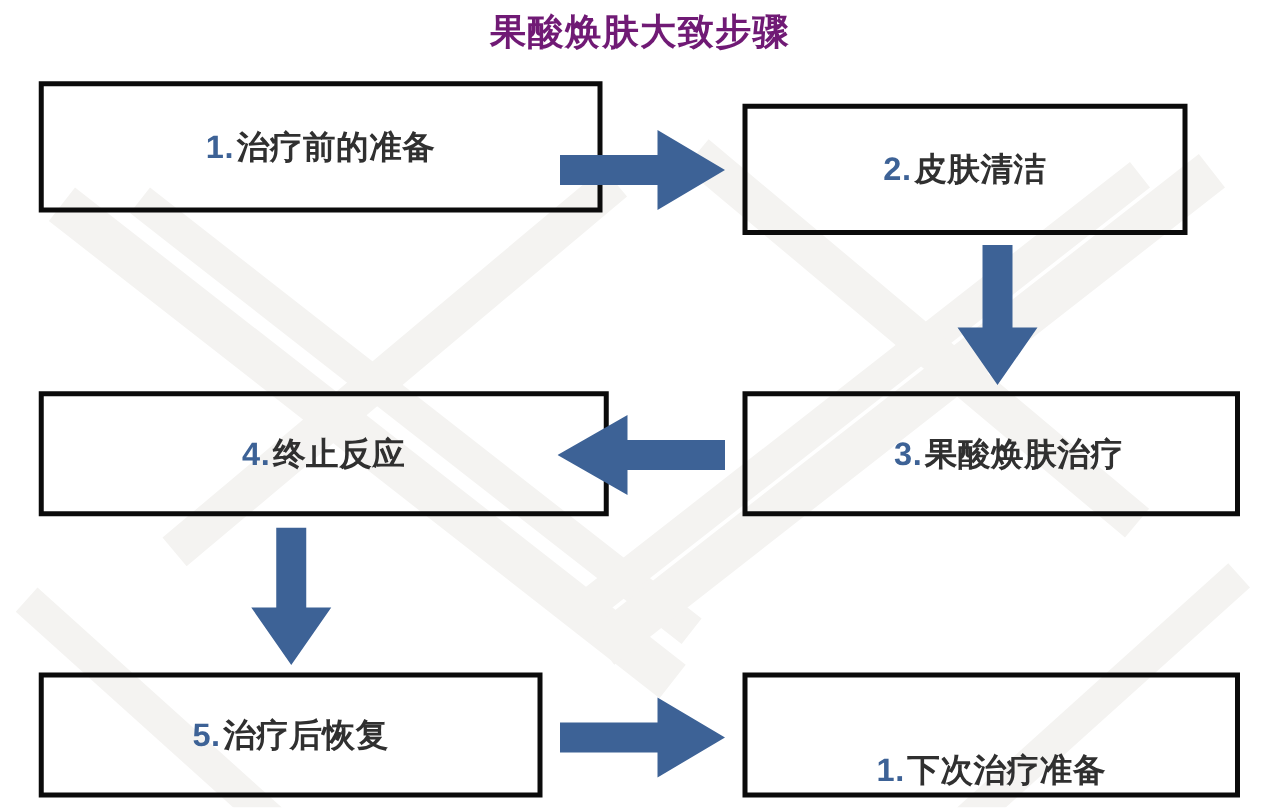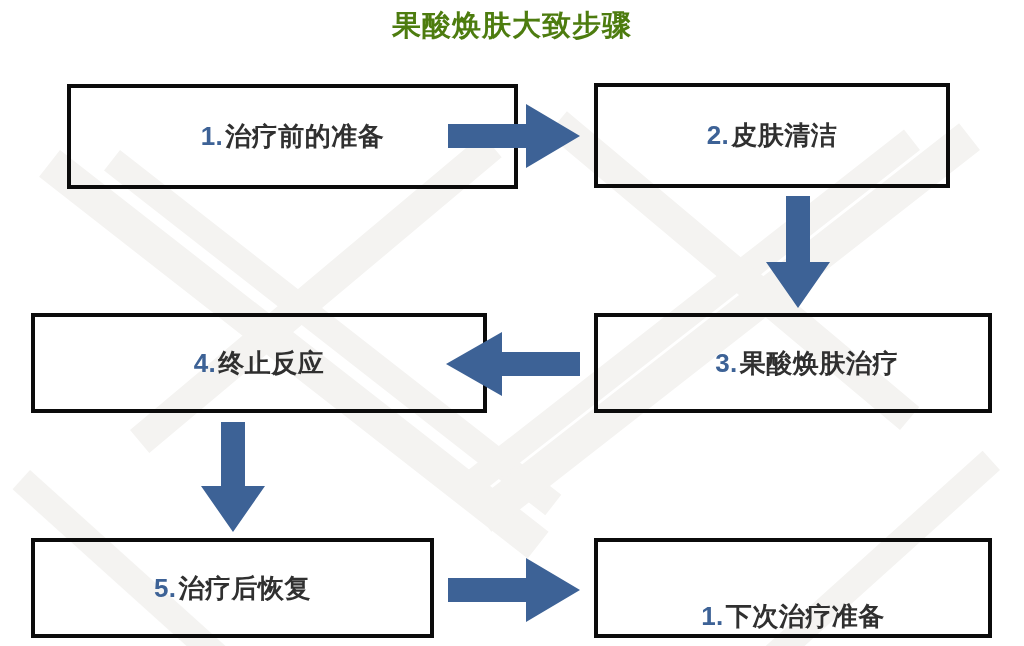--- a/index.html
+++ b/index.html
@@ -33,21 +33,21 @@
   
   .title {
     position: absolute;
     left: 0;
     top: 6px;
     width: 1024px;
     text-align: center;
     font-size: 29px;
     font-weight: bold;
     letter-spacing: 1px;
-    color: #4d7c0f;
+    color: #701a75;
   }
 
   
   .box {
     position: absolute;
     box-sizing: border-box;
     border: 4px solid #0b0b0b;
     background: transparent;
     display: flex;
     align-items: center;
@@ -83,21 +83,21 @@
     <div class="wm-band" style="left:980px; top:150px;  width:620px; height:34px; transform:rotate(142deg); transform-origin:left top;"></div>
     <div class="wm-band" style="left:920px; top:150px;  width:560px; height:26px; transform:rotate(142deg); transform-origin:left top;"></div>
     <div class="wm-band" style="left:130px; top:430px;  width:460px; height:30px; transform:rotate(-40deg); transform-origin:left top;"></div>
     <div class="wm-band" style="left:900px; top:430px;  width:460px; height:30px; transform:rotate(220deg); transform-origin:left top;"></div>
     <div class="wm-band" style="left:30px;  top:470px;  width:300px; height:26px; transform:rotate(42deg); transform-origin:left top;"></div>
     <div class="wm-band" style="left:1000px;top:470px;  width:300px; height:26px; transform:rotate(138deg); transform-origin:left top;"></div>
   </div>
 
   <div class="title">果酸焕肤大致步骤</div>
 
-  <div class="box" style="left:31px; top:84px; width:451px; height:105px;margin-left:36px;">
+  <div class="box" style="left:31px; top:65px; width:451px; height:105px;">
     <div class="box-text">
       <span class="box-num">1.</span><span>治疗前的准备</span>
     </div>
   </div>
 
   <div class="box" style="left:594px; top:83px; width:356px; height:105px;">
     <div class="box-text">
       <span class="box-num">2.</span><span>皮肤清洁</span>
     </div>
   </div>

